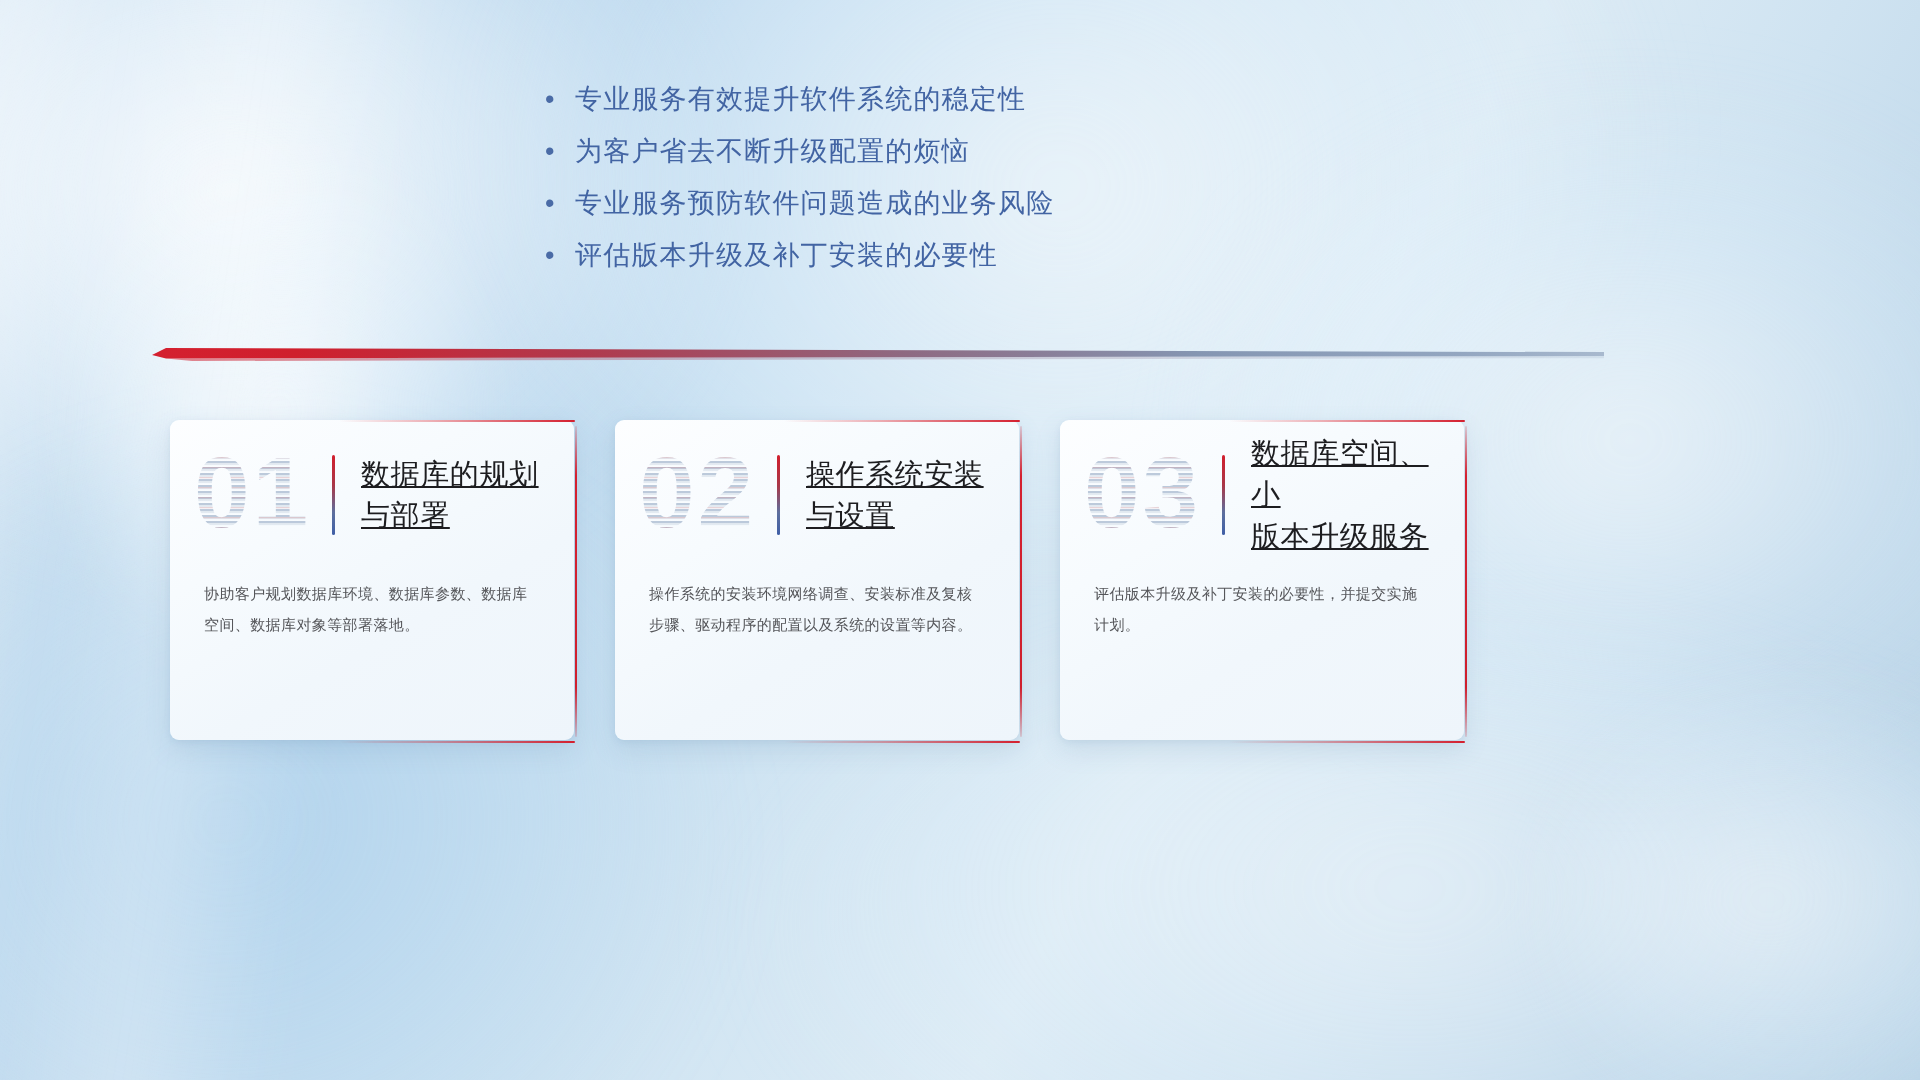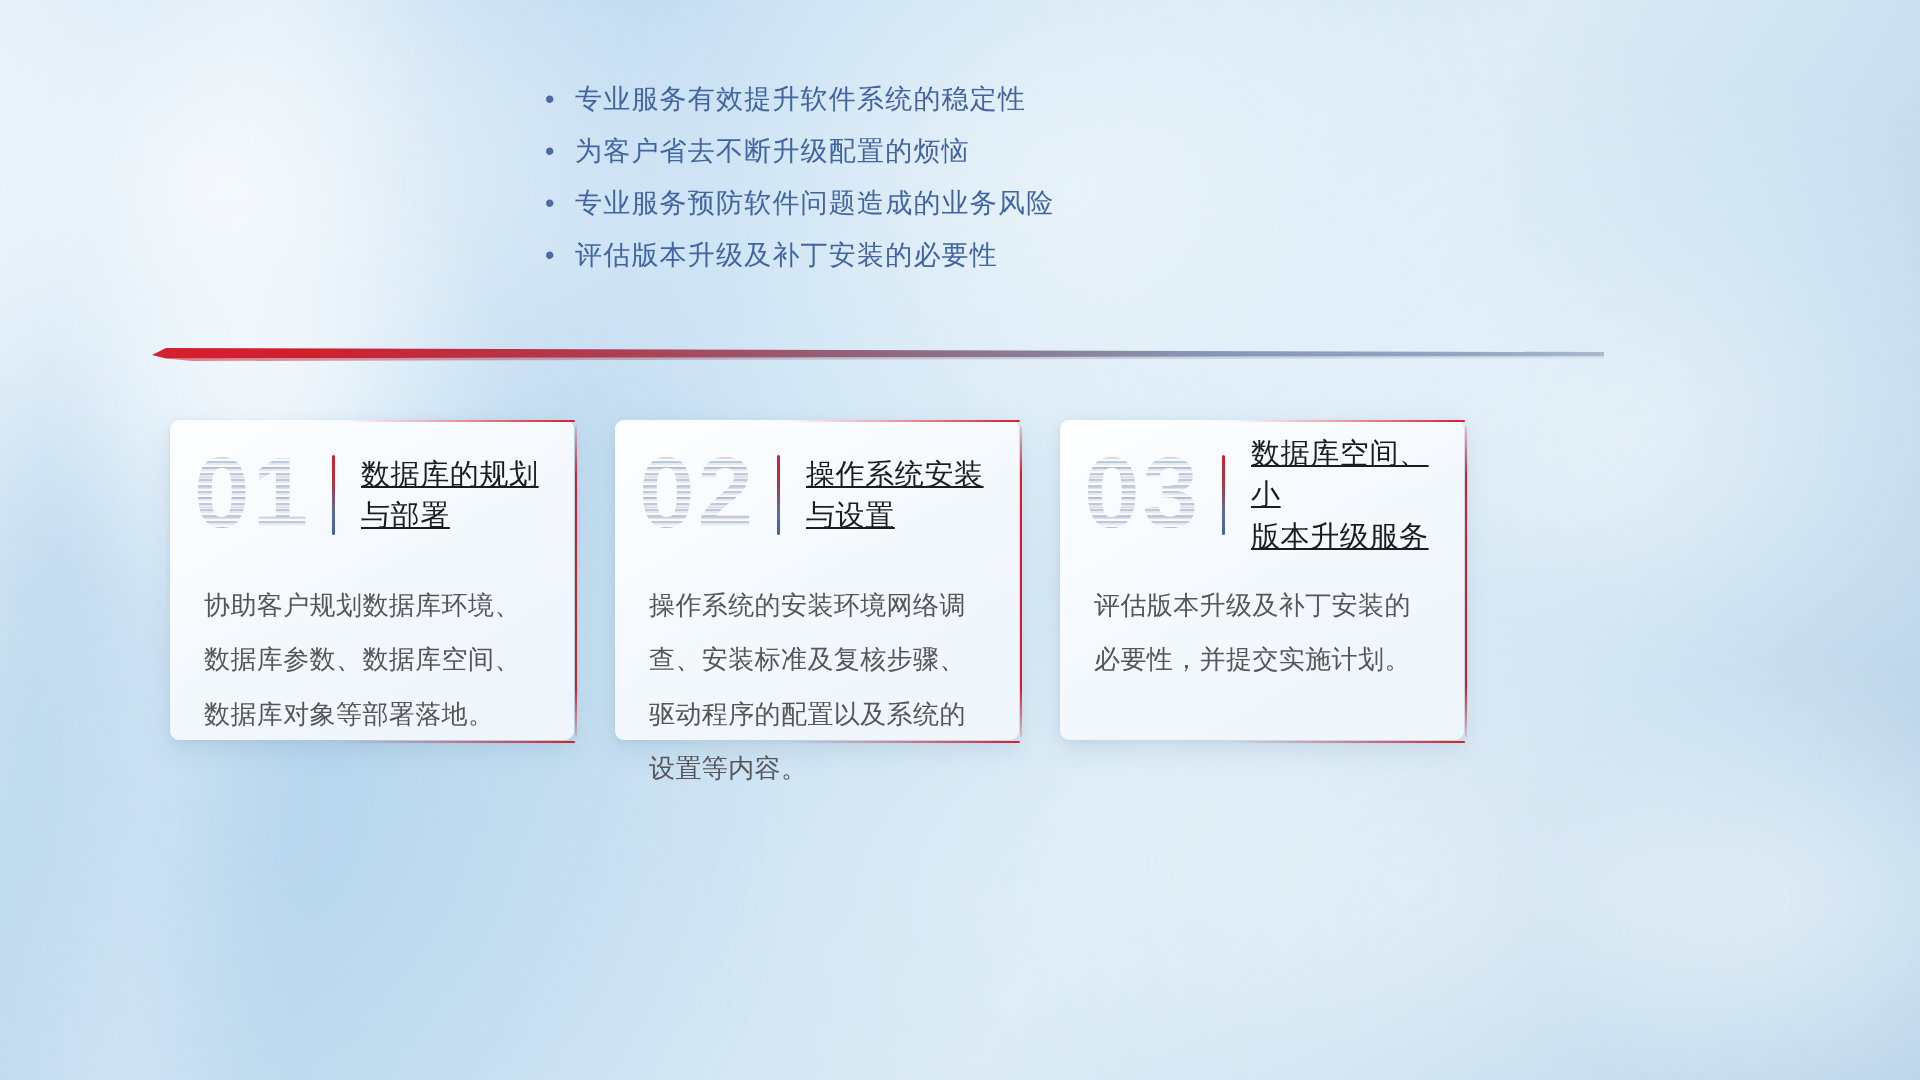--- a/index.html
+++ b/index.html
@@ -223,21 +223,21 @@
     font-size: 29px;
     line-height: 1.42;
     color: #1d1d20;
     letter-spacing: 0.6px;
     font-weight: 400;
     text-decoration: underline;
   }
 
   .card-body {
     padding: 8px 34px 0 34px;
-    font-size: 26px;
+    font-size: 15px;
     line-height: 2.09;
     color: #55565a;
     letter-spacing: 0.4px;
   }
 
   
   #grain {
     position: absolute; inset: 0;
     pointer-events: none;
     opacity: 0.30;

